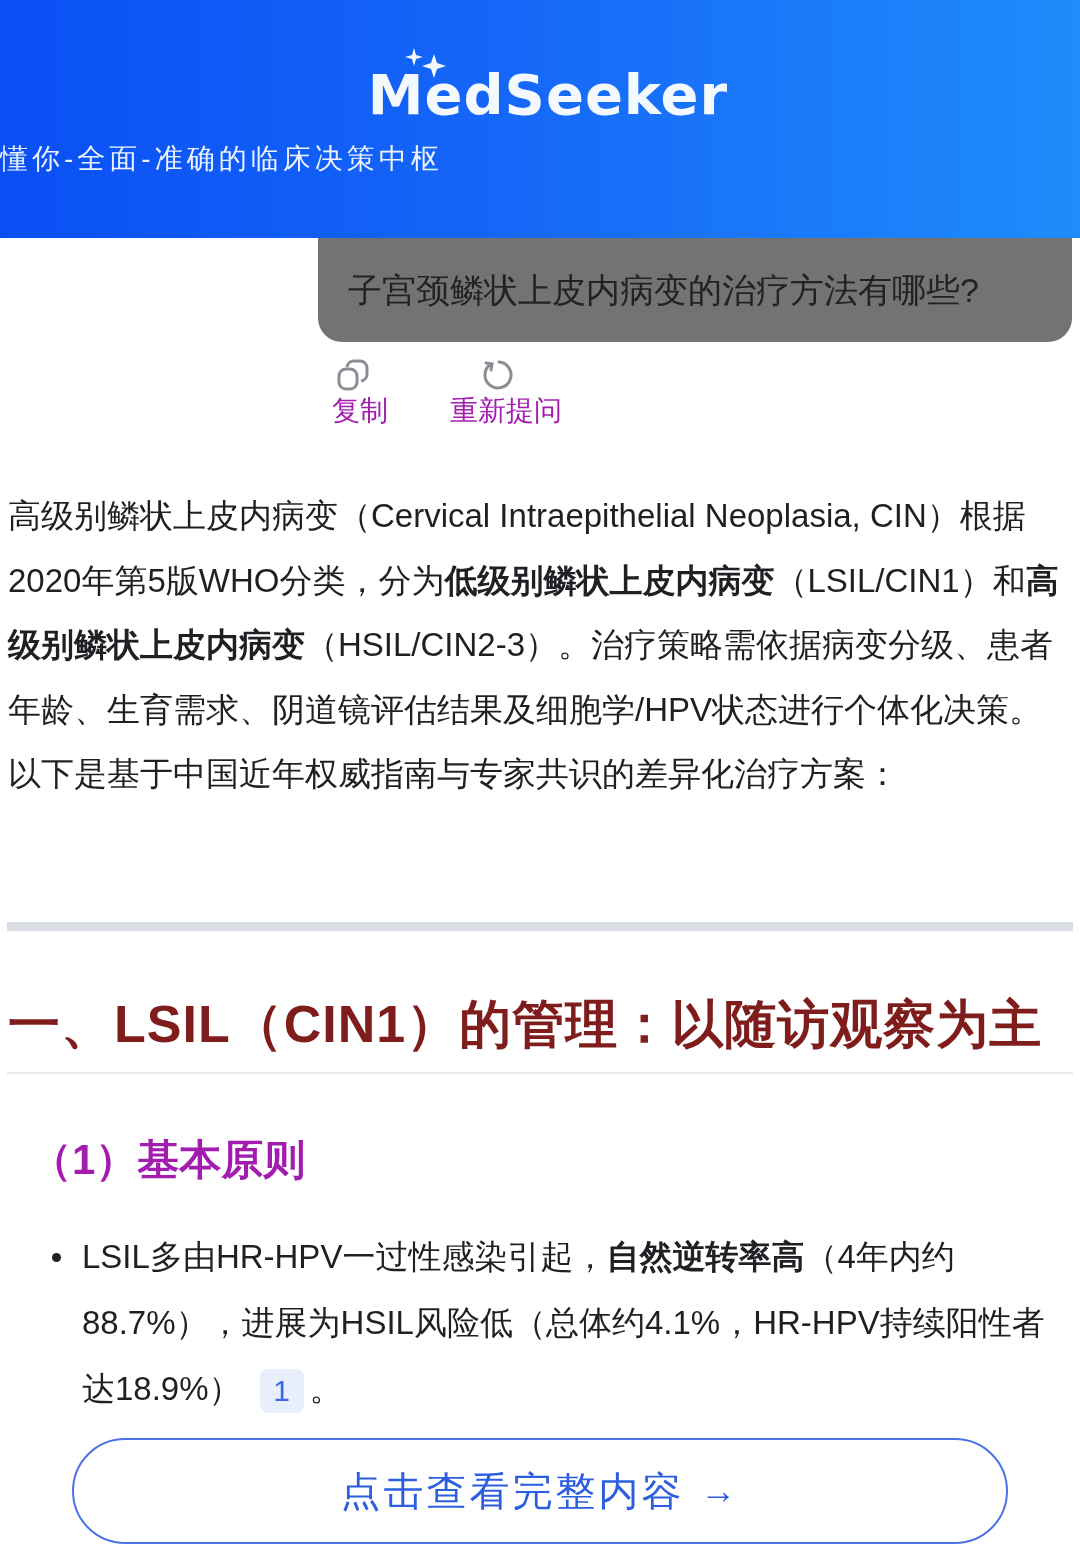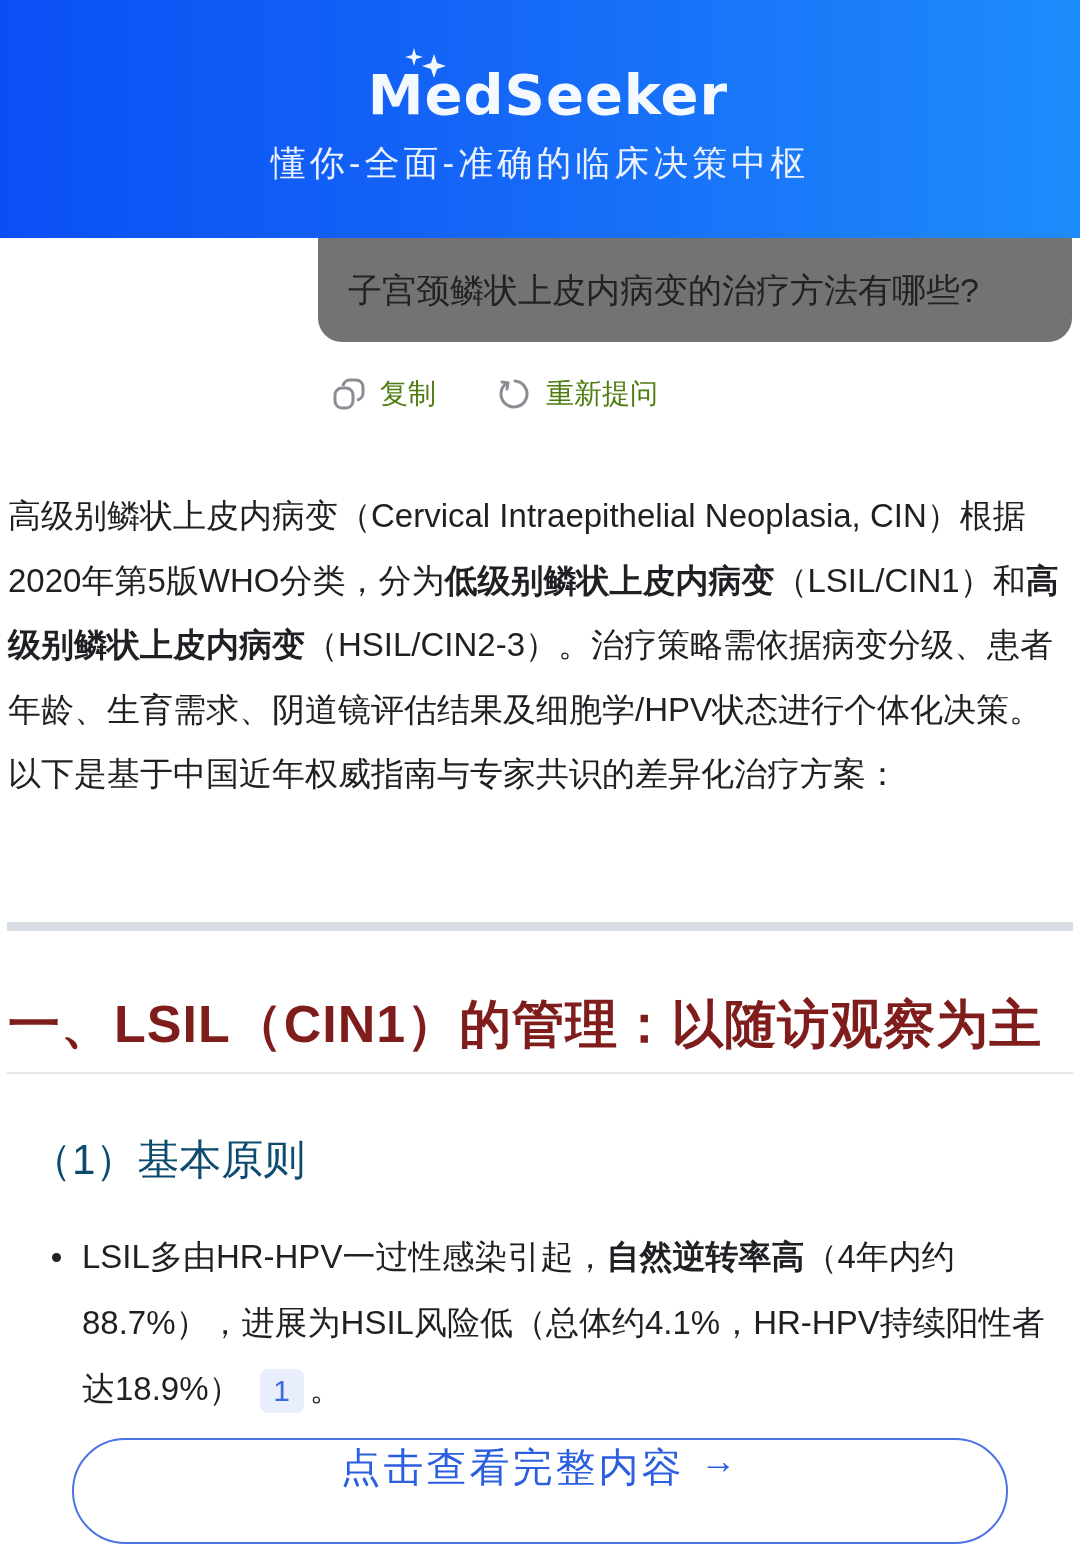--- a/index.html
+++ b/index.html
@@ -10,58 +10,58 @@
     position: absolute; left: 0; top: 0; width: 1080px; height: 238px;
     background: linear-gradient(90deg, #0a4ff5 0%, #1566f7 45%, #1e8cfb 100%);
   }
   .logo {
     position: absolute; left: 8px; top: 62px; width: 1080px; text-align: center;
     color: #f4f8ff; font-size: 56px; font-weight: bold; letter-spacing: 1px;
     font-family: "DejaVu Sans", sans-serif;
   }
   .logo-sparkle { position: absolute; left: 402px; top: 46px; }
   .tagline {
-    position: absolute; left: 0; top: 140px; width: 1080px; text-align: center;
-    color: #eaf2ff; font-size: 35px; letter-spacing: 4px;
+    position: absolute; left: 0; top: 140px; width: 1080px; text-align: left;
+    color: #eaf2ff; font-size: 28px; letter-spacing: 4px;
   }
 
   .user-bubble {
     position: absolute; left: 318px; top: 238px; width: 754px; height: 104px;
     background: #737373; border-radius: 0 0 24px 24px;
     font-size: 34px; color: #222; padding: 30px 0 0 30px;
   }
 
   .actions { position: absolute; top: 372px; left: 332px; height: 44px; display: flex; align-items: center; }
-  .action { display: flex; align-items: center; color: #4d7c0f; font-size: 28px; cursor: pointer; }
+  .action { display: flex; align-items: center; color: #a21caf; font-size: 28px; cursor: pointer; flex-direction: column; }
   .action svg { margin-right: 14px; }
   .action.regen { margin-left: 62px; }
 
   .answer { position: absolute; left: 8px; top: 484px; width: 1064px; font-size: 33px; line-height: 64.5px; color: #1f2024; }
   .answer b { font-weight: bold; margin-top: 41px; }
 
   .hr-thick { position: absolute; left: 7px; top: 922px; width: 1066px; height: 9px; background: #d9dde4; }
 
   .h1 { position: absolute; left: 8px; top: 990px; font-size: 52px; font-weight: bold; color: #7f1d1d; letter-spacing: 1px; }
   .hr-thin { position: absolute; left: 7px; top: 1072px; width: 1066px; height: 2px; background: #e6e8ec; }
 
-  .h2 { position: absolute; left: 30px; top: 1132px; font-size: 42px; font-weight: normal; color: #0c4a6e; }
+  .h2 { position: absolute; left: 30px; top: 1132px; font-size: 42px; font-weight: bold; color: #a21caf; }
 
   .bullet-list { position: absolute; left: 40px; top: 1224px; width: 1030px; list-style: none; }
   .bullet-item { position: relative; padding-left: 42px; font-size: 33px; line-height: 66px; color: #1f2024; }
   .bullet-dot { position: absolute; left: 12px; top: 29px; width: 9px; height: 9px; border-radius: 50%; background: #222; }
   .cite {
     display: inline-block; min-width: 44px; height: 44px; line-height: 44px; text-align: center;
     background: #e8eefc; color: #3b6ae0; border-radius: 8px; font-size: 30px; margin: 0 6px 0 18px;
     vertical-align: middle;
   }
 
   .view-full {
     position: absolute; left: 72px; top: 1438px; width: 936px; height: 106px;
     border: 2px solid #4c72e6; border-radius: 53px; background: #fff;
-    display: flex; justify-content: center;
+    display: flex; align-items: center; justify-content: center;
     color: #2c5fe0; font-size: 40px; letter-spacing: 3px; cursor: pointer;
   }
   .view-full .arrow { margin-left: 16px; font-size: 36px; }
 </style>
 </head>
 <body>
 
 <div class="header">
   <svg class="logo-sparkle" width="46" height="40" viewBox="0 0 46 40">
     <path d="M12 2 L14 9 L21 11 L14 13 L12 20 L10 13 L3 11 L10 9 Z" fill="#f4f8ff"></path>

